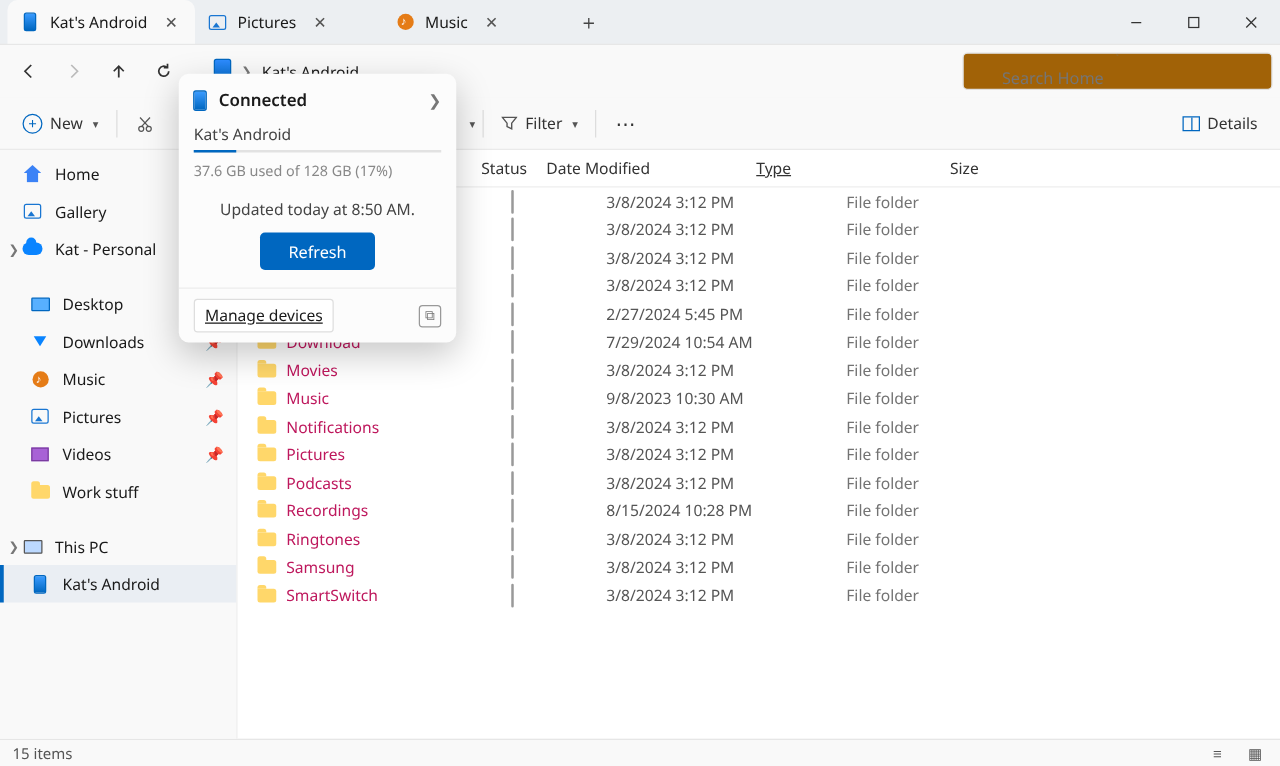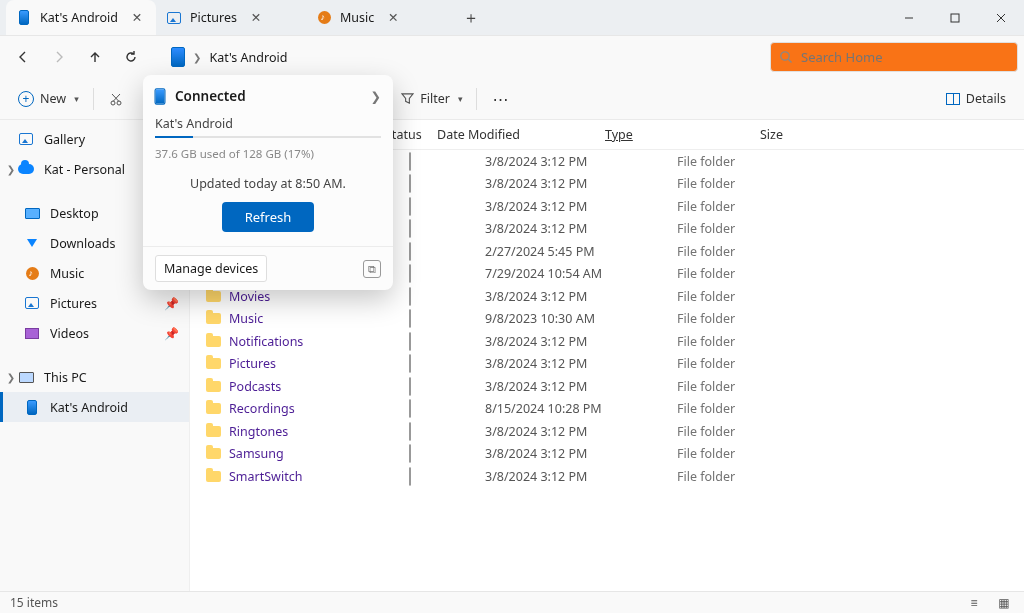--- a/index.html
+++ b/index.html
@@ -18,21 +18,21 @@
   .syscontrols .sysbtn svg { width:10px; height:10px; }
 
   
   .navrow { height:42px; background:#f9f9f9; display:flex; align-items:center; padding:0 6px; gap:2px;}
   .navbtn { width:34px; height:30px; display:flex; align-items:center; justify-content:center; border-radius:4px; color:#444;}
   .navbtn.disabled { color:#bbb; }
   .addrsep { width:10px; }
   .breadcrumb { flex:1; height:30px; display:flex; align-items:center; gap:4px; padding:0 8px; border:1px solid transparent; border-radius:4px;}
   .bc-phone { width:14px; height:20px; border:1.5px solid #0067c0; border-radius:2px; background:linear-gradient(#2d8cff,#0067c0);}
   .bc-chev { color:#777; font-size:10px; padding:0 4px;}
-  .searchbox { width:248px; height:30px; border:1px solid #e0e0e0; background:#f97316; border-radius:4px; display:flex; align-items:center; padding:0 8px; gap:8px; color:#888;}
+  .searchbox { width:248px; height:30px; border:1px solid #e0e0e0; background:#a16207; border-radius:4px; display:flex; align-items:center; padding:0 8px; gap:8px; color:#888;flex-direction:column;}
   .searchbox input { border:none; outline:none; flex:1; font-size:13px; background:transparent;}
 
   
   .toolbar { height:42px; background:#f9f9f9; display:flex; align-items:center; padding:0 10px; gap:0; border-bottom:1px solid #eaeaea;}
   .tbtn { height:30px; display:flex; align-items:center; gap:6px; padding:0 8px; border-radius:4px; color:#333;}
   .tbtn.iconOnly { padding:0 6px; width:32px; justify-content:center; }
   .pluscircle { width:16px;height:16px;border:1.5px solid #0067c0;border-radius:50%;display:flex;align-items:center;justify-content:center;color:#0067c0;font-size:12px;line-height:1;}
   .tsep { width:1px; height:22px; background:#ddd; margin:0 6px;}
   .chev { font-size:9px; color:#555; margin-left:2px;}
   .detailsbtn { margin-left:auto; display:flex; align-items:center; gap:6px; color:#333;}
@@ -68,48 +68,48 @@
   
   .content { flex:1; display:flex; flex-direction:column; overflow:hidden;justify-content:space-between;}
   .cols { display:flex; height:30px; align-items:center; border-bottom:1px solid #eee; color:#333; font-size:12.5px;}
   .c-name { width:195px; padding-left:16px;}
   .c-status{ width:52px;}
   .c-date { width:168px;}
   .c-type { width:155px;text-decoration:underline;}
   .c-size { flex:1;}
   .filelist { flex:1; overflow:auto;}
   .row { display:flex; height:22.5px; align-items:center; color:#444; font-size:12.5px;gap:24px;}
-  .row .nm { width:195px; padding-left:16px; display:flex; align-items:center; gap:8px; color:#4c1d95;}
+  .row .nm { width:195px; padding-left:16px; display:flex; align-items:center; gap:8px; color:#be185d;}
   .row .st { width:52px; color:#999;}
   .row .dt { width:168px; color:#555;}
   .row .tp { width:155px; color:#737373;}
   .phone-g { width:9px;height:13px;border:1.1px solid #999;border-radius:1.5px;}
 
   
   .statusbar { height:22px; border-top:1px solid #e6e6e6; background:#f9f9f9; display:flex; align-items:center; padding:0 10px; font-size:12px; color:#555;}
   .sb-right { margin-left:auto; display:flex; gap:10px;}
   .viewbtn { width:20px; height:16px; display:flex; align-items:center; justify-content:center;}
 
   
-  .flyout { position:absolute; left:143px; top:75px; width:250px; background:#fcfcfc;
+  .flyout { position:absolute; left:143px; top:59px; width:222px; background:#fcfcfc;
             border-radius:8px; box-shadow:0 10px 28px rgba(0,0,0,.22); overflow:hidden; z-index:60;}
   .fly-hdr { display:flex; align-items:center; gap:10px; padding:12px 12px 8px;}
   .fly-hdr .phone-s { transform:scale(1.1);}
   .fly-hdr .title { font-weight:600; font-size:13.5px;}
   .fly-chev { margin-left:auto; color:#777;}
   .fly-body { padding:0 12px 10px;}
   .fly-dev { font-size:12.5px; color:#444; margin:2px 0 2px;}
   .fly-bar { height:2px; background:#e2e2e2; margin:4px 0 8px; position:relative;}
   .fly-bar .fill { position:absolute; left:0; top:0; height:100%; width:17%; background:#0067c0;}
   .fly-storage{ font-size:11.5px; color:#888; }
   .fly-updated{ text-align:center; font-size:12.5px; color:#444; margin:14px 0 10px;}
   .fly-refresh{ display:block; width:92px; margin:0 auto 4px; height:30px; border:none; border-radius:4px;
                 background:#0067c0; color:#fff; font-size:13px; cursor:pointer;}
   .fly-foot { border-top:1px solid #ececec; padding:8px 12px; display:flex; align-items:center; gap:10px;}
-  .fly-manage { font-size:12.5px; border:1px solid #dedede; padding:4px 8px; border-radius:3px; background:#fff;}
+  .fly-manage { font-size:12.5px; border:1px solid #dedede; padding:4px 8px; border-radius:3px; background:#fff;text-decoration:underline;}
   .fly-cross { margin-left:auto; width:18px;height:18px;border:1.2px solid #999;border-radius:3px;display:flex;align-items:center;justify-content:center;font-size:11px;color:#777;}
 
   .ell { width:14px; text-align:center; font-size:16px; line-height:1; letter-spacing:1px;}
 </style>
 </head>
 <body>
 
 <div class="titlebar">
   <div class="tabs">
     <div class="tab active">
@@ -231,20 +231,26 @@
   <div class="detailsbtn tbtn">
     <span class="detailsicon"></span>
     <span>Details</span>
   </div>
 </div>
 
 <div class="workspace">
   <div class="navpane">
     <div class="navitem top">
         <span class="nicon">
+          <span class="home-ico"></span>
+        </span>
+        <span>Home</span>
+      </div>
+    <div class="navitem top">
+        <span class="nicon">
           <span class="blueimg"></span>
         </span>
         <span>Gallery</span>
       </div>
     <div class="navitem top">
         <span class="expand">❯</span>
         <span class="nicon">
           <span class="cloud"></span>
         </span>
         <span>Kat - Personal</span>
@@ -276,20 +282,26 @@
         </span>
         <span>Pictures</span>
         <span class="pin">📌</span>
       </div>
     <div class="navitem">
         <span class="nicon">
           <span class="vid"></span>
         </span>
         <span>Videos</span>
         <span class="pin">📌</span>
+      </div>
+    <div class="navitem">
+        <span class="nicon">
+          <span class="fold"></span>
+        </span>
+        <span>Work stuff</span>
       </div>
     <div class="navgap"></div>
     <div class="navitem top">
         <span class="expand">❯</span>
         <span class="nicon">
           <span class="pc"></span>
         </span>
         <span>This PC</span>
       </div>
     <div class="navitem top selected">

